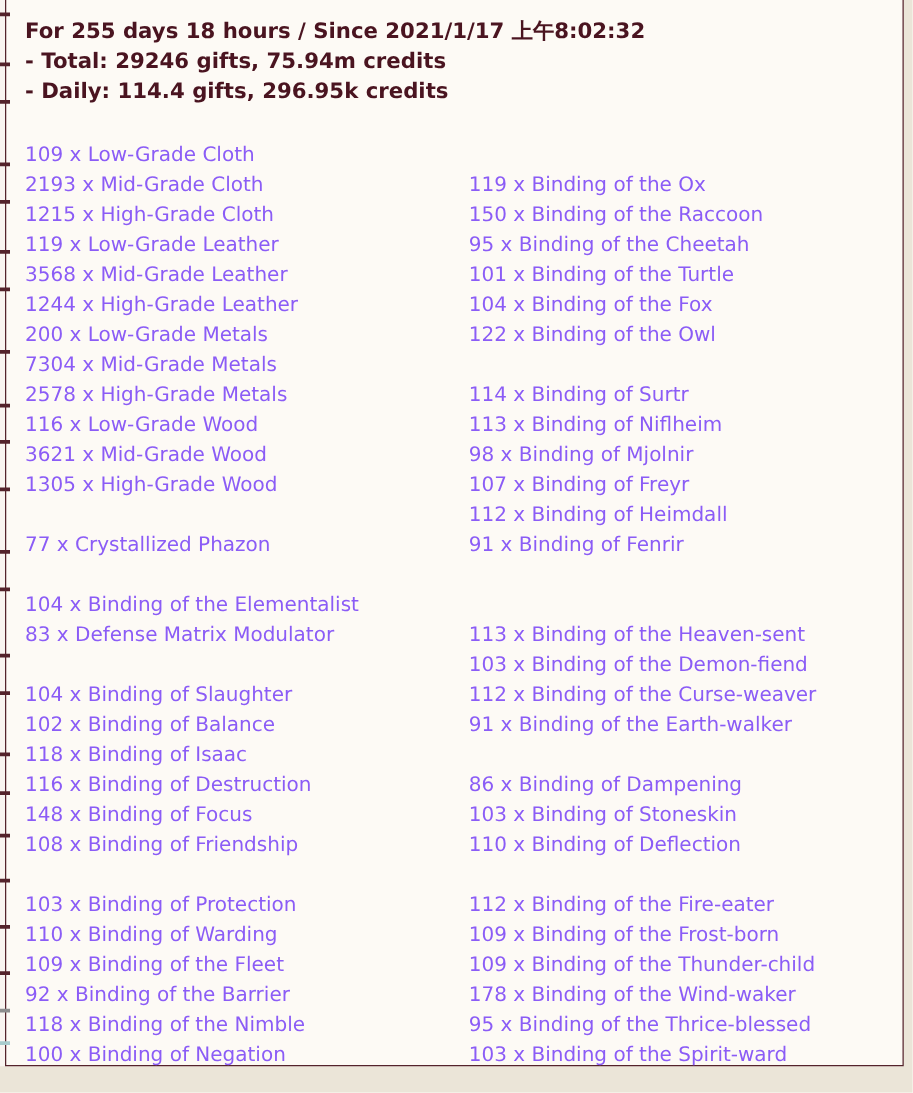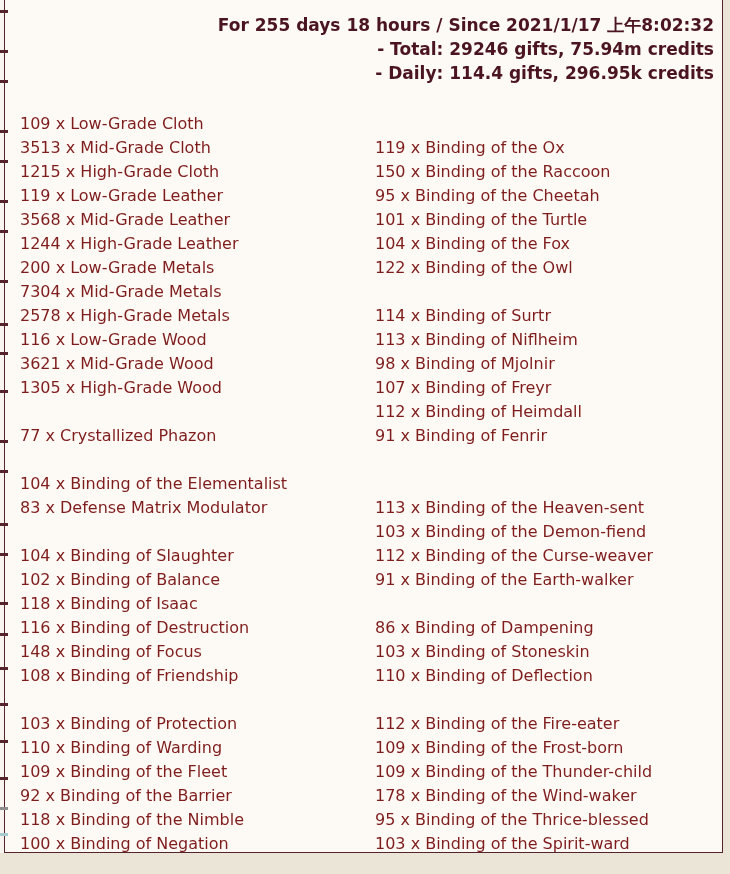--- a/index.html
+++ b/index.html
@@ -20,24 +20,24 @@
     width:717px;height:852px;
     background:#fdfaf5;
     border:1px solid #54232b;
     box-sizing:content-box;
   }
   .header{
     position:absolute;left:15px;top:13px;right:8px;
     color:#4a1420;font-weight:bold;font-size:17px;line-height:24px;
     white-space:nowrap;
   }
-  .header div{height:24px;text-align:right;}
+  .header div{height:24px;}
   .gift-list{
     position:absolute;left:15px;top:112px;right:4px;
-    color:#7f1d1d;font-size:16px;line-height:24px;
+    color:#8b5cf6;font-size:16px;line-height:24px;
   }
   .row{display:flex;height:24px;white-space:nowrap;}
   .cell{display:block;overflow:visible;}
   .cell.left{width:355px;flex:0 0 355px;}
   .cell.right{flex:1;}
   
   .edge-tick{
     position:absolute;left:0;width:8px;height:3px;
   }
 </style>
@@ -51,21 +51,21 @@
     <div>For 255 days 18 hours / Since 2021/1/17 上午8:02:32</div>
     <div>- Total: 29246 gifts, 75.94m credits</div>
     <div>- Daily: 114.4 gifts, 296.95k credits</div>
   </div>
   <div class="gift-list">
       <div class="row">
         <span class="cell left">109 x Low-Grade Cloth</span>
         <span class="cell right"></span>
       </div>
       <div class="row">
-        <span class="cell left">3513 x Mid-Grade Cloth</span>
+        <span class="cell left">2193 x Mid-Grade Cloth</span>
         <span class="cell right">119 x Binding of the Ox</span>
       </div>
       <div class="row">
         <span class="cell left">1215 x High-Grade Cloth</span>
         <span class="cell right">150 x Binding of the Raccoon</span>
       </div>
       <div class="row">
         <span class="cell left">119 x Low-Grade Leather</span>
         <span class="cell right">95 x Binding of the Cheetah</span>
       </div>

